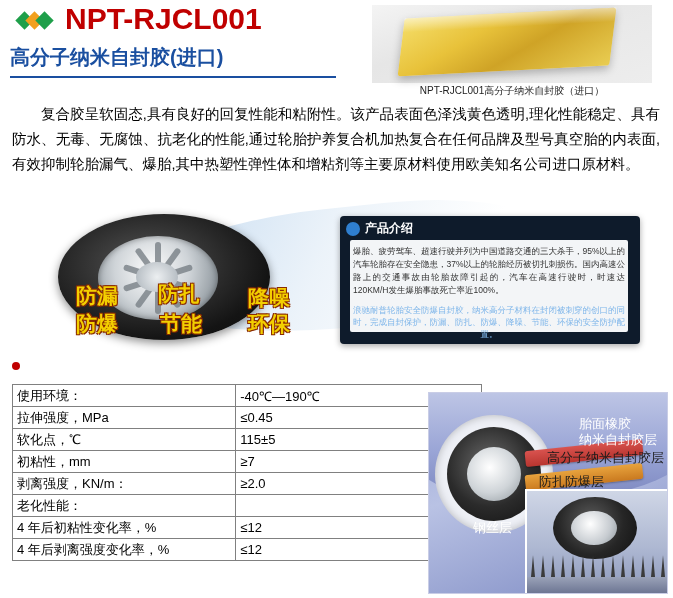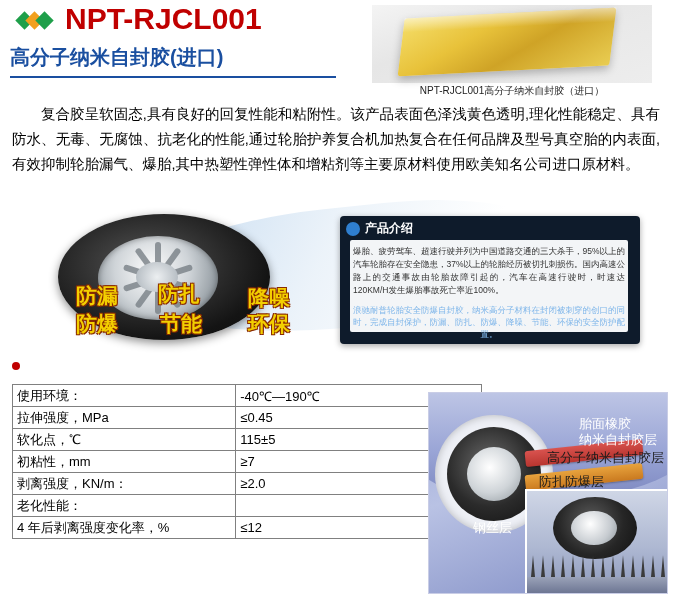--- a/index.html
+++ b/index.html
@@ -468,20 +468,24 @@
         <td class="k">初粘性，mm</td>
         <td class="v">≥7</td>
       </tr>
       <tr>
         <td class="k">剥离强度，KN/m：</td>
         <td class="v">≥2.0</td>
       </tr>
       <tr>
         <td class="k">老化性能：</td>
         <td class="v"></td>
+      </tr>
+      <tr>
+        <td class="k">4 年后初粘性变化率，%</td>
+        <td class="v">≤12</td>
       </tr>
       <tr>
         <td class="k">4 年后剥离强度变化率，%</td>
         <td class="v">≤12</td>
       </tr>
     </tbody>
   </table>
 
   <div class="illus">
     <div class="car-body"></div>

